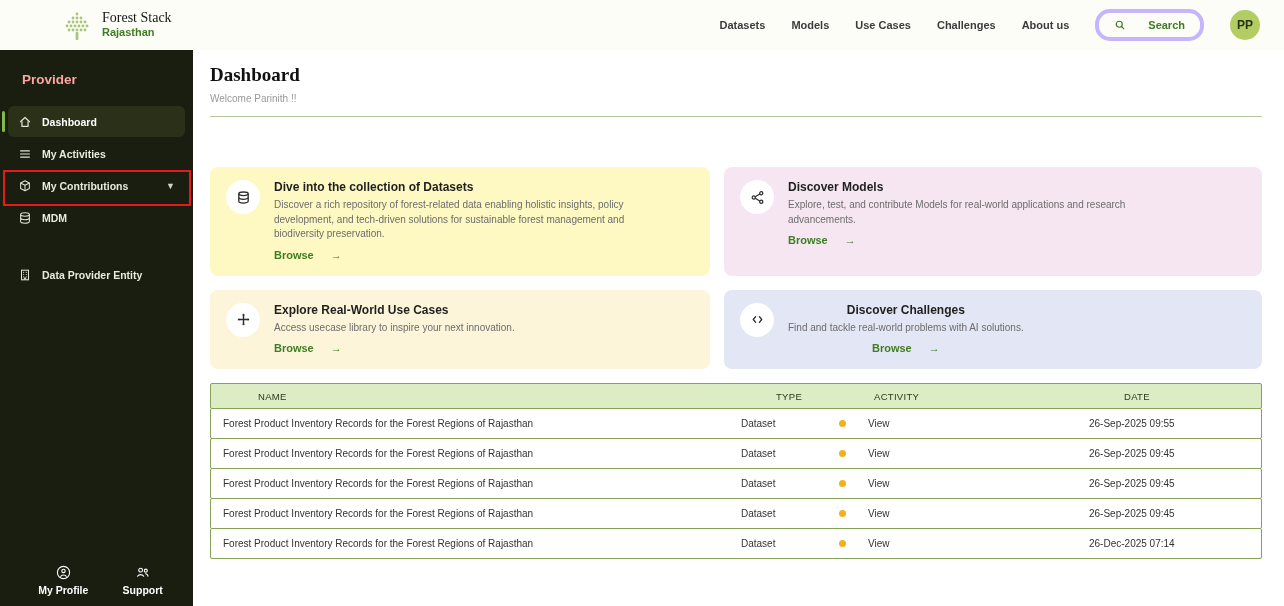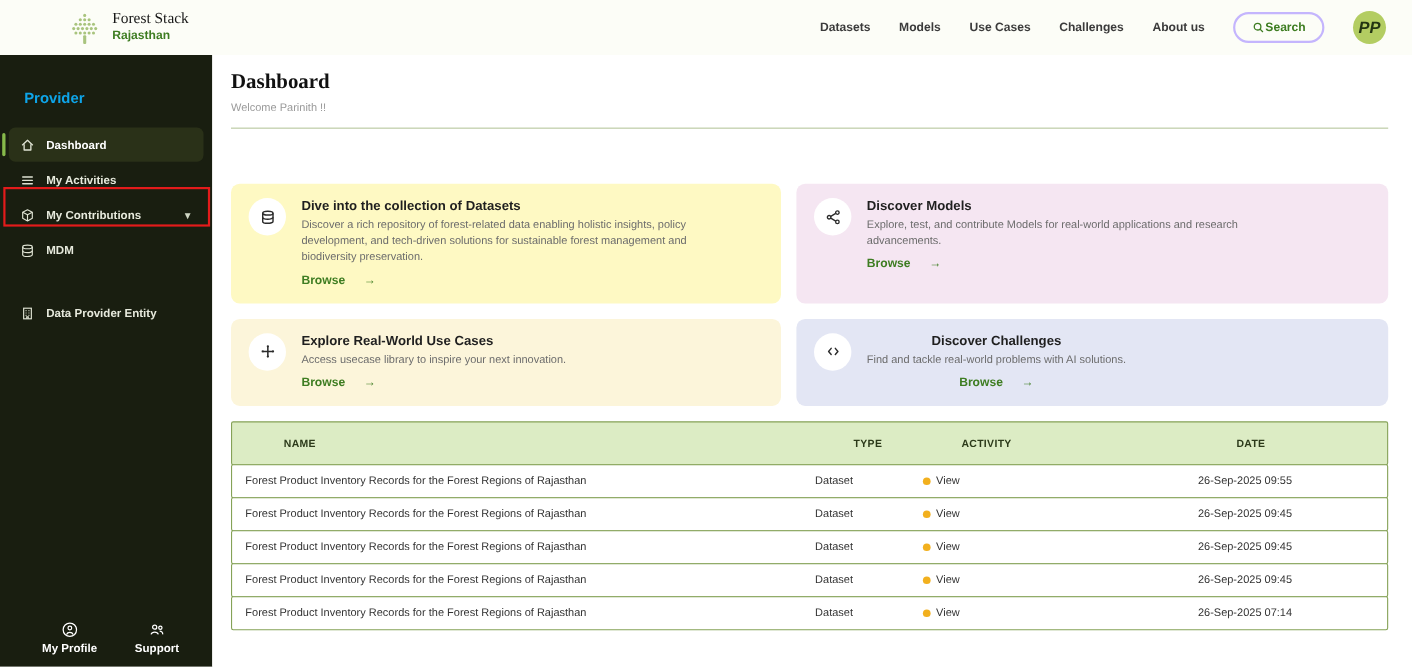--- a/index.html
+++ b/index.html
@@ -13,37 +13,37 @@
     position: absolute; top: 0; left: 0; width: 1284px; height: 50px;
     background: #fcfdf7; display: flex; align-items: center;
     padding: 0 24px 0 60px;
   }
   .brand { display: flex; align-items: center; gap: 8px; cursor: pointer; }
   .brand-title { font-family: "Liberation Serif", serif; font-weight: 400; font-size: 14px; color: #171717; line-height: 1.15; }
   .brand-sub { font-size: 11px; font-weight: 600; color: #3e7d22; line-height: 1.2; }
   .topnav { margin-left: auto; display: flex; align-items: center; gap: 26px; }
   .navlink { font-size: 11px; font-weight: 600; color: #3b3b3b; text-decoration: none; cursor: pointer; }
   .search-btn {
-    display: flex; align-items: center; gap: 0; background: #fcfdf7;
-    border: 2px solid #c4b5fd; color: #3e7d22; border-radius: 15px;
+    display: flex; align-items: center; gap: 22px; background: #fcfdf7;
+    border: 4px solid #c4b5fd; color: #3e7d22; border-radius: 15px;
     padding: 6px 15px; font-size: 11px; font-weight: 700; cursor: pointer;
     font-family: "Liberation Sans", sans-serif;
   }
   .avatar {
     width: 30px; height: 30px; border-radius: 50%; background: #b3cd62;
-    color: #233512; font-size: 15px; font-weight: 700;
-    display: flex; align-items: center; justify-content: center; cursor: pointer; font-style: italic;
+    color: #233512; font-size: 12px; font-weight: 700;
+    display: flex; align-items: center; justify-content: center; cursor: pointer;
   }
 
   
   .sidebar {
     position: absolute; top: 50px; left: 0; width: 193px; height: 556px;
     background: #191e10;
   }
-  .sidebar-title { padding: 32px 22px 18px; color: #0ea5e9; font-size: 13.5px; font-weight: 700; }
+  .sidebar-title { padding: 22px 22px 18px; color: #fca5a5; font-size: 13.5px; font-weight: 700; }
   .side-item {
     position: relative; display: flex; align-items: center; gap: 10px;
     height: 31px; margin: 1px 8px; padding: 0 10px; border-radius: 6px;
     color: #e7eadd; font-size: 10.5px; font-weight: 600; cursor: pointer;
   }
   .side-item.active { background: #2a3118; color: #ffffff; }
   .side-item.active .accent {
     position: absolute; left: -6px; top: 5px; width: 3px; height: 21px;
     background: #86b94a; border-radius: 3px;
   }
@@ -94,24 +94,24 @@
 
   .table { margin-top: 14px; }
   .trow {
     display: grid; grid-template-columns: 518px 98px 250px 1fr;
     align-items: center; background: #ffffff;
     border: 1px solid #85a257; border-radius: 2px;
     height: 31px; padding: 0 12px; margin-top: -1px;
     font-size: 10px; color: #333333;
   }
   .trow.thead {
-    background: #dcecc4; height: 40px; margin-top: 0;
-    font-size: 9.5px; font-weight: 700; color: #2c3a1a; letter-spacing: 0.3px; padding-left: 47px;
-  }
-  .activity-cell { display: flex; align-items: center; gap: 5px; }
+    background: #dcecc4; height: 26px; margin-top: 0;
+    font-size: 9.5px; font-weight: 400; color: #2c3a1a; letter-spacing: 0.3px; padding-left: 47px;
+  }
+  .activity-cell { display: flex; align-items: center; gap: 22px; }
   .dot { width: 7px; height: 7px; border-radius: 50%; background: #f2b01e; display: inline-block; }
 
   svg { display: block; }
 </style>
 </head>
 <body>
 
 <header class="topbar">
   <div class="brand">
     <svg width="34" height="34" viewBox="0 0 34 34">
@@ -368,16 +368,16 @@
       <div>26-Sep-2025 09:45</div>
     </div>
 
     <div class="trow">
       <div>Forest Product Inventory Records for the Forest Regions of Rajasthan</div>
       <div>Dataset</div>
       <div class="activity-cell">
         <span class="dot"></span>
         <span>View</span>
       </div>
-      <div>26-Sep-2025 07:14</div>
+      <div>26-Dec-2025 07:14</div>
     </div>
   </section>
 </main>
 
 </body></html>

